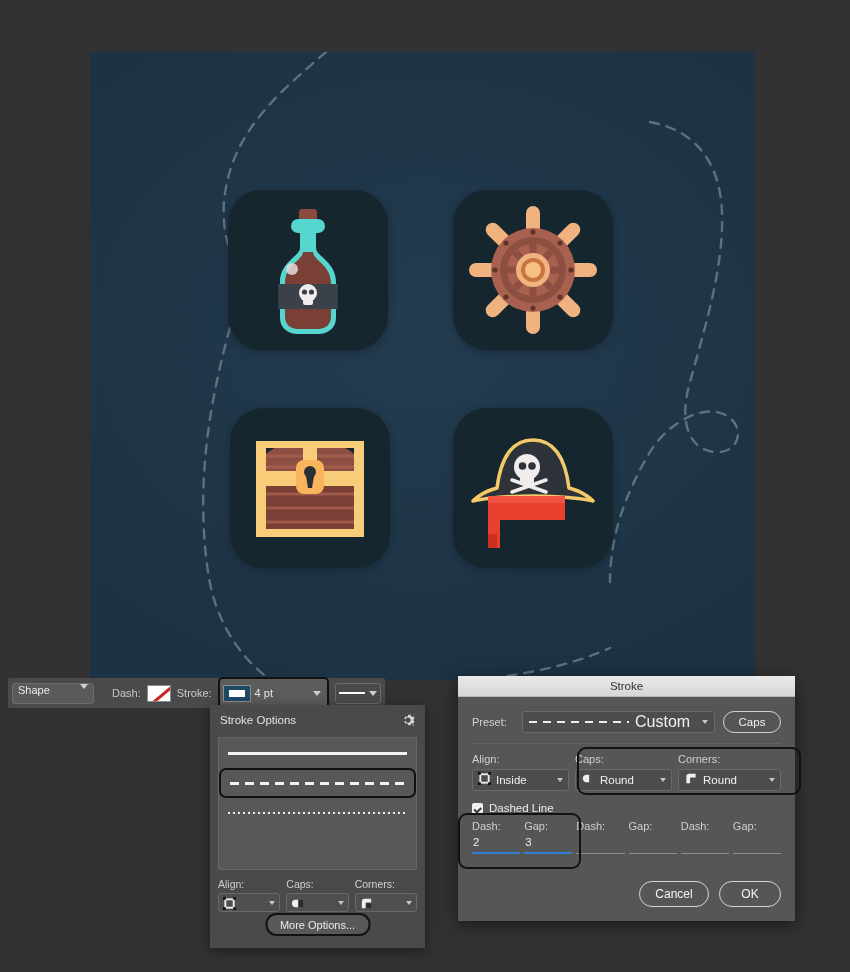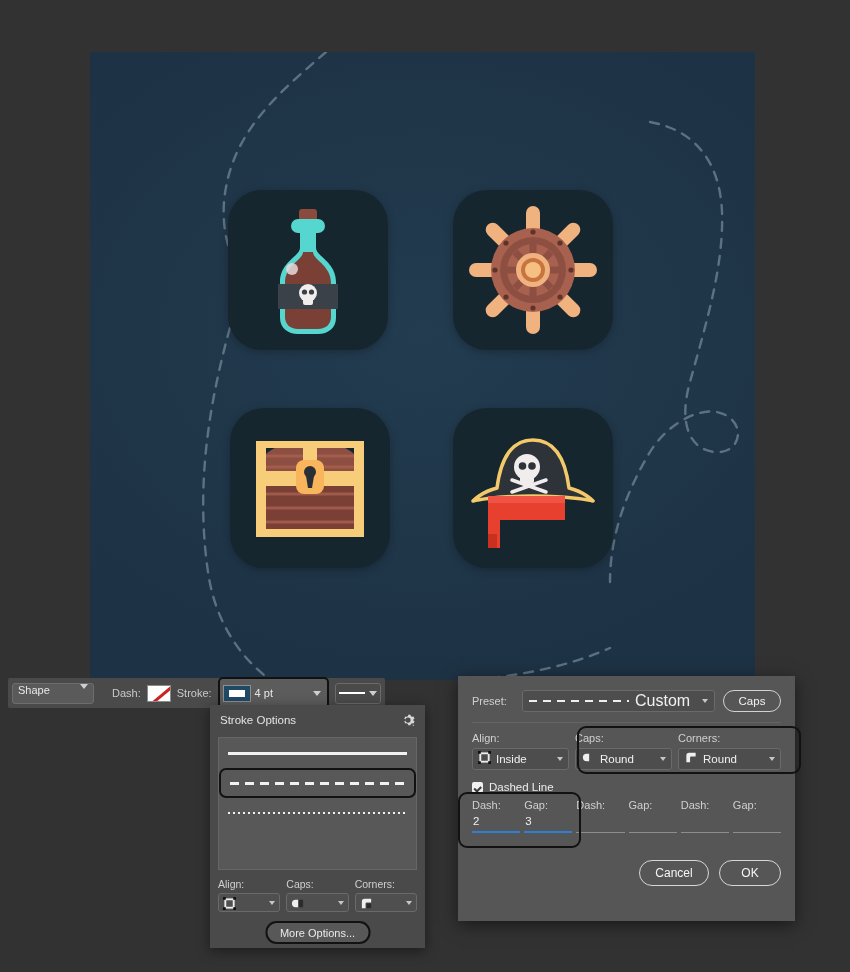--- a/index.html
+++ b/index.html
@@ -114,21 +114,21 @@
   .so-col { flex:1; }
   .so-col .cl { color:#cfcfcf; font-size:10.5px; display:block; margin-bottom:3px; }
   .mini-select {
     height:19px; background:#4f4f4f; border:1px solid #6a6a6a; border-radius:3px;
     display:flex; align-items:center; justify-content:space-between; padding:0 4px;
   }
   .mini-select .glyph { width:13px; height:13px; }
   .chev-sm { width:0;height:0;border-left:3.5px solid transparent;border-right:3.5px solid transparent;border-top:4.5px solid #c6c6c6; }
   .more-btn {
     position:absolute; left:50%; transform:translateX(-50%);
-    bottom:4px; width:105px; height:23px;
+    bottom:12px; width:105px; height:23px;
     background:#585858; border:2px solid #121212; border-radius:11px;
     color:#eaeaea; font-size:11px; display:flex; align-items:center; justify-content:center;
   }
 
   
   .dlg {
     position:absolute; left:458px; top:676px;
     width:337px; height:245px;
     background:#565656;
     box-shadow:0 4px 16px rgba(0,0,0,0.5);
@@ -399,20 +399,21 @@
           </span>
           <span class="chev-sm"></span>
         </div>
       </div>
     </div>
 
     <div class="more-btn">More Options...</div>
   </div>
 
   <div class="dlg">
+    <div class="dlg-title">Stroke</div>
     <div class="dlg-body">
 
       <div class="row-preset">
         <span class="cap">Preset:</span>
         <div class="preset-sel">
           <span class="preset-dash"></span>
           <span class="preset-txt">Custom</span>
           <span class="chev-sm"></span>
         </div>
         <div class="save-btn">Caps</div>

